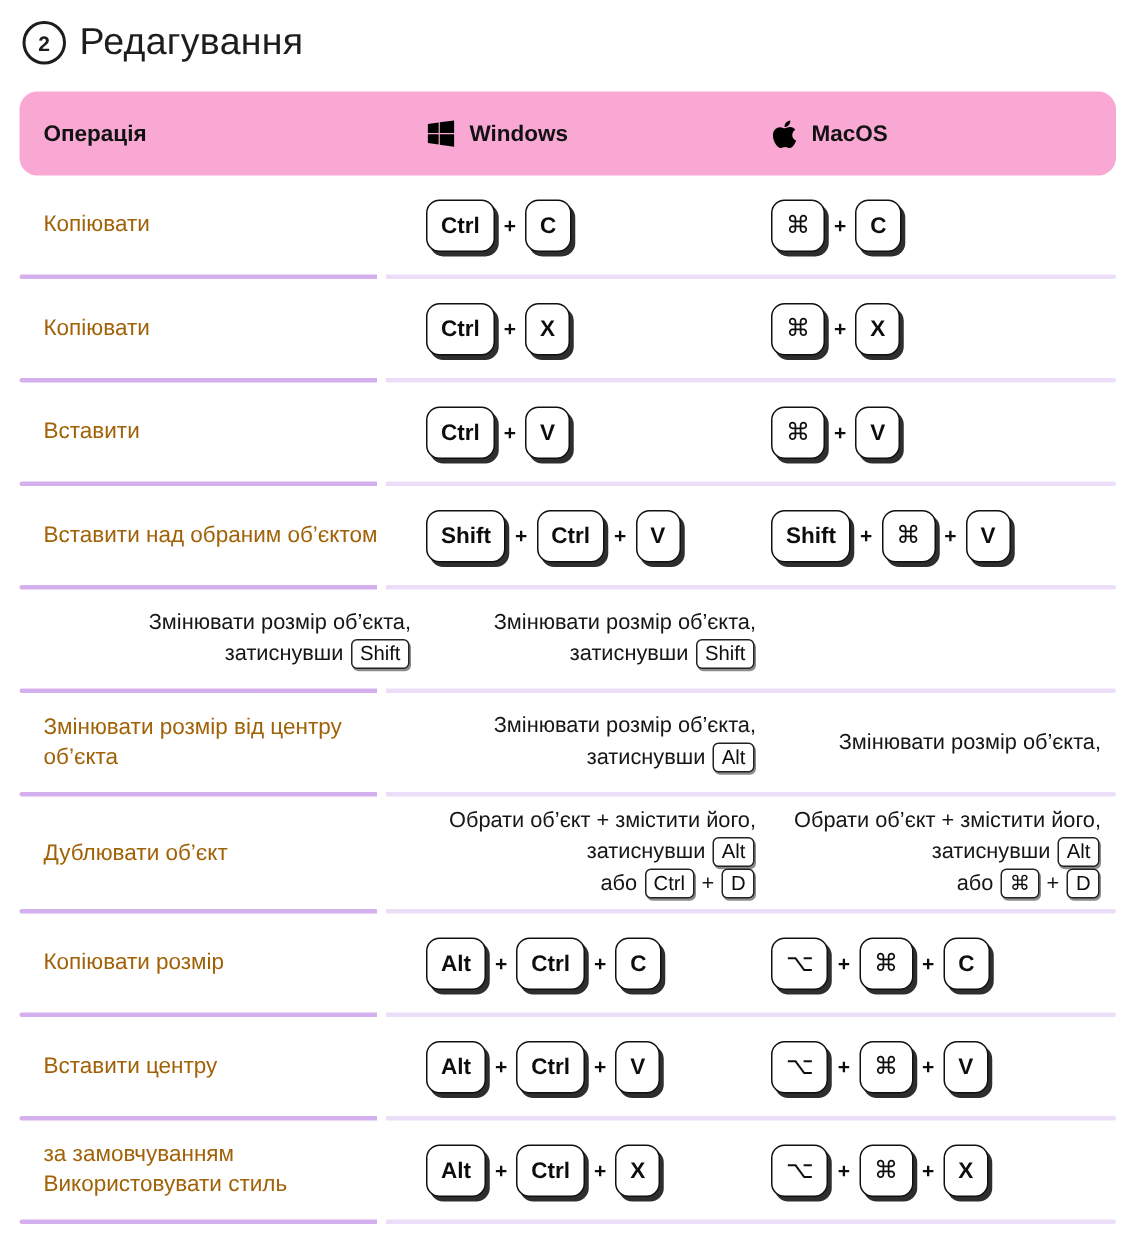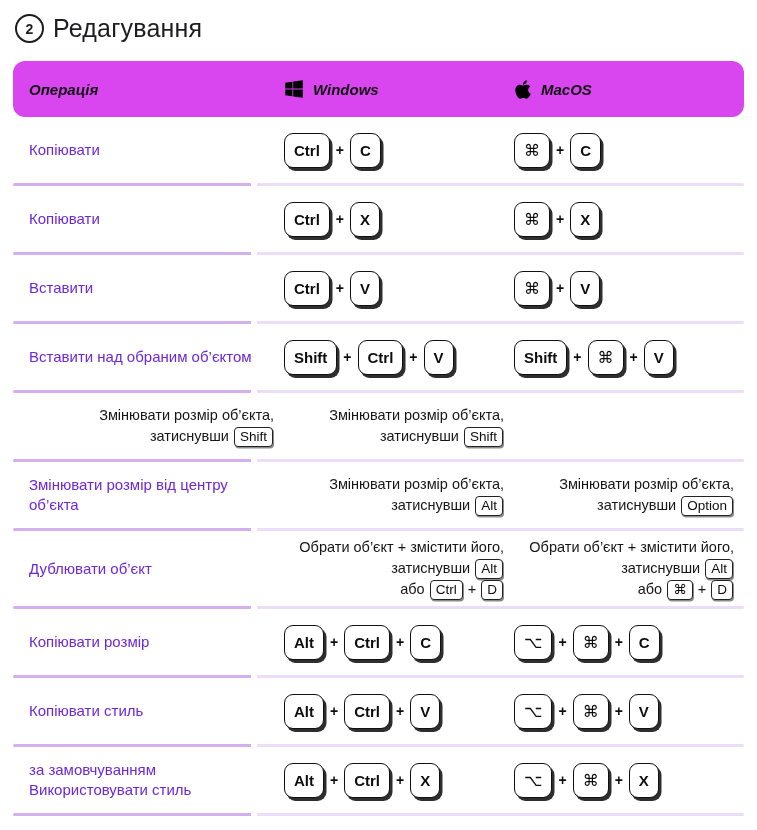--- a/index.html
+++ b/index.html
@@ -38,21 +38,21 @@
     font-weight:700;font-size:15px;color:#111;
   }
   .thead .hcell{display:flex;align-items:center;gap:9px;}
   .thead .hcell:first-child{padding-left:16px;}
   .hicon{display:inline-flex;align-items:center;}
   .hicon svg{display:block;}
 
   .row{min-height:66px;padding:6px 0;box-sizing:border-box;}
   .op-cell{
     padding-left:16px;padding-right:14px;
-    font-size:15px;line-height:20px;color:#6d28d9;
+    font-size:15px;line-height:20px;color:#a16207;
   }
   .cell{font-size:14.5px;line-height:21px;padding-right:10px;}
 
   
   .keys{display:flex;align-items:center;flex-wrap:wrap;}
   .keycap{
     background:#fff;
     border:1.7px solid #101010;
     border-radius:9px;
     min-width:17px;
@@ -94,21 +94,21 @@
 
 <div class="page">
 
   <div class="title">
     <span class="title-num">2</span>
     <span>Редагування</span>
   </div>
 
   <div class="table">
 
-    <div class="grid thead" id="thead" style="background: #d946ef; font-style: italic;">
+    <div class="grid thead" id="thead" style="background: #f9a8d4;">
       <div class="hcell">
         <span>Операція</span>
       </div>
       <div class="hcell">
         <span class="hicon">
           <svg width="20" height="20" viewBox="0 0 448 512" aria-hidden="true">
             <path fill="#000000" d="M0 93.7l183.6-25.3v177.4H0V93.7zm0 324.6l183.6 25.3V268.4H0v149.9zm203.8 28L448 480V268.4H203.8v177.9zm0-380.6v180.1H448V32L203.8 65.7z"></path>
           </svg>
         </span>
         <span>Windows</span>
@@ -223,21 +223,20 @@
           <div class="op-cell">
             <div>Змінювати розмір від центру</div>
             <div>об’єкта</div>
           </div>
           <div class="cell">
             <div class="line"><span>Змінювати розмір об’єкта,</span></div>
             <div class="line"><span>затиснувши </span><span class="inline-key">Alt</span></div>
           </div>
           <div class="cell">
             <div class="line"><span>Змінювати розмір об’єкта,</span></div>
-            <div class="line"><span>затиснувши </span><span class="inline-key">Option</span></div>
           </div>
         </div>
         <div class="divider"></div>
         <div class="grid row">
           <div class="op-cell">
             <div>Дублювати об’єкт</div>
           </div>
           <div class="cell">
             <div class="line"><span>Обрати об’єкт + змістити його,</span></div>
             <div class="line"><span>затиснувши </span><span class="inline-key">Alt</span></div>
@@ -269,21 +268,21 @@
               <span class="plus">+</span>
               <span class="keycap glyph">⌘</span>
               <span class="plus">+</span>
               <span class="keycap">C</span>
             </div>
           </div>
         </div>
         <div class="divider"></div>
         <div class="grid row">
           <div class="op-cell">
-            <div>Копіювати стиль</div>
+            <div>Вставити центру</div>
           </div>
           <div class="cell">
             <div class="keys">
               <span class="keycap">Alt</span>
               <span class="plus">+</span>
               <span class="keycap">Ctrl</span>
               <span class="plus">+</span>
               <span class="keycap">V</span>
             </div>
           </div>

